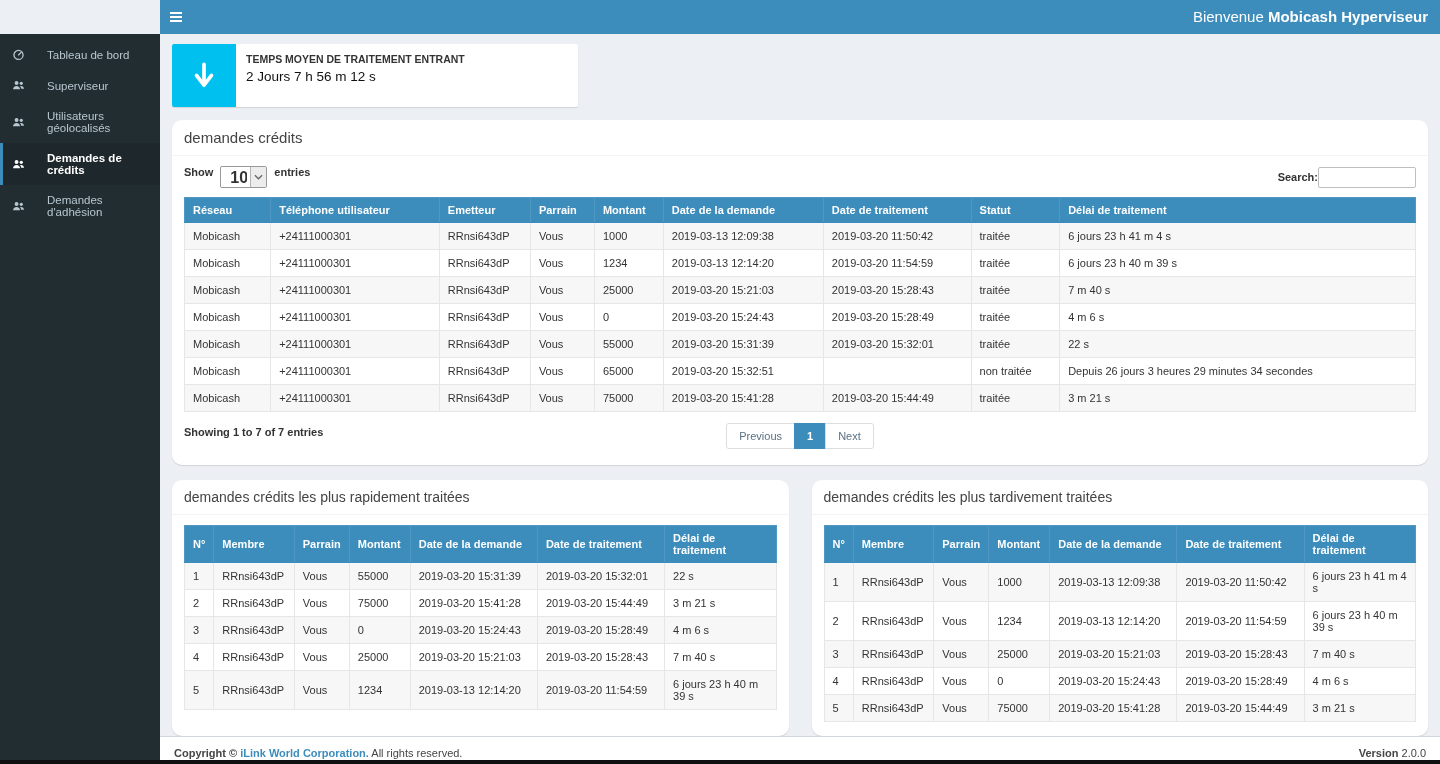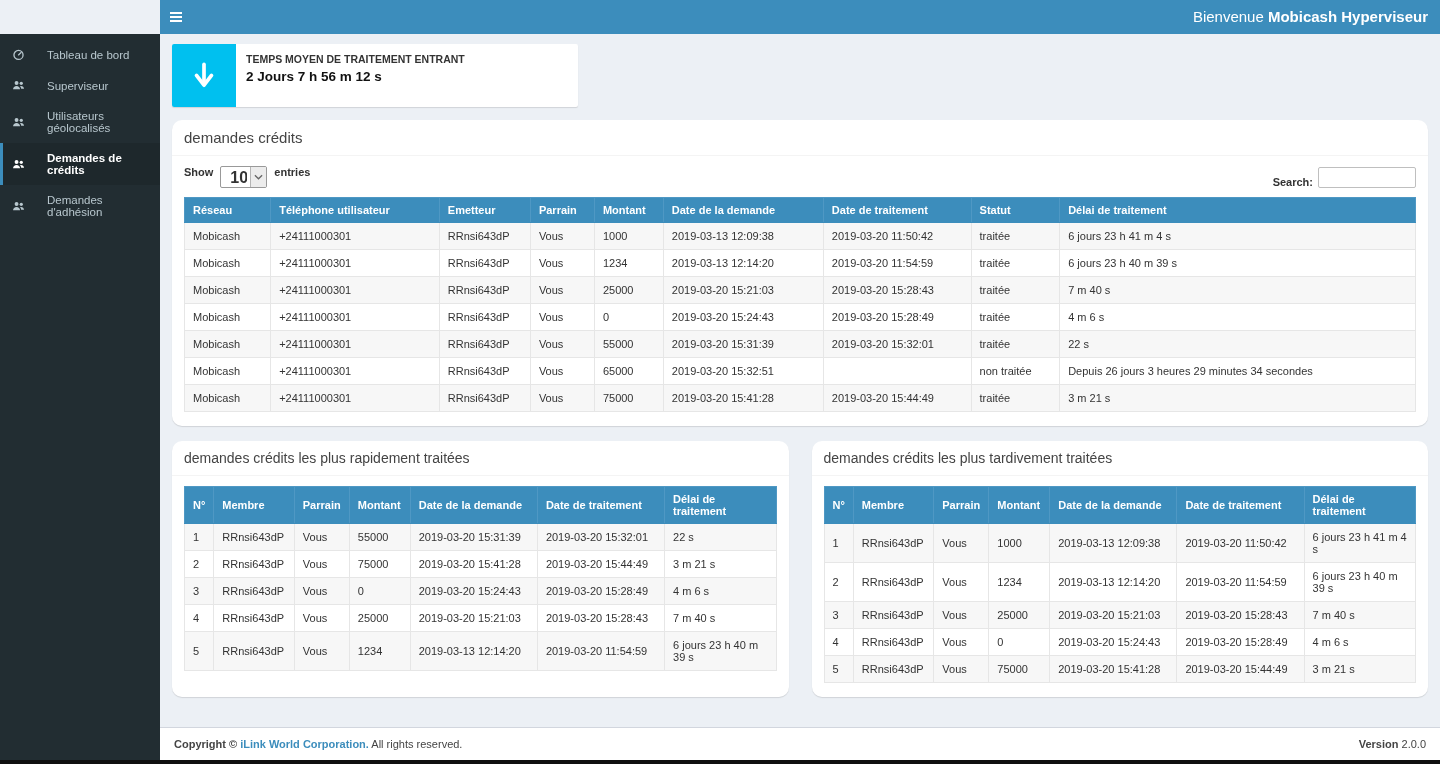--- a/index.html
+++ b/index.html
@@ -33,40 +33,40 @@
              display:flex; flex-direction:column; }
   .content-scroll { flex:1; padding:10px 12px 0 12px; }
 
   
   .info-box { width:406px; height:63px; background:#fff; border-radius:2px;
               box-shadow:0 1px 1px rgba(0,0,0,.12); display:flex; margin-bottom:13px; }
   .info-box-icon { width:64px; height:63px; background:#00c0ef; border-radius:2px 0 0 2px;
                    display:flex; align-items:center; justify-content:center; }
   .info-box-content { padding:9px 10px 0 10px; }
   .info-box-text { font-size:10.5px; font-weight:bold; color:#333; margin-bottom:4px; }
-  .info-box-number { font-size:13.5px; font-weight:bold; color:#111; }
+  .info-box-number { font-size:13.5px; font-weight:normal; color:#111; }
 
   
   .panel { background:#fff; border-radius:10px; box-shadow:0 1px 1px rgba(0,0,0,.12); margin-bottom:15px; }
   .panel-heading { padding:9px 12px; font-size:15px; color:#444; border-bottom:1px solid #f4f4f4; }
   .panel.small .panel-heading { font-size:14px; }
   .panel-body { padding:10px 12px 14px 12px; }
 
   
   .dt-controls { display:flex; justify-content:space-between; align-items:center; margin-bottom:9px;
                  font-size:11px; font-weight:bold; color:#333; }
   .show-group { display:flex; gap:7px; }
   .select-wrap { position:relative; display:inline-block; }
   select.page-size { appearance:none; -webkit-appearance:none; width:47px; height:22px; border:1px solid #999;
                      border-radius:2px; background:#fff; font-size:16px; font-weight:bold; color:#333;
                      padding:0 19px 0 9px; font-family:"Liberation Sans",sans-serif; }
   .select-caret { position:absolute; top:1px; right:1px; bottom:1px; width:16px; background:#ececec;
                   border-left:1px solid #b5b5b5; display:flex; align-items:center; justify-content:center;
                   pointer-events:none; border-radius:0 1px 1px 0; }
-  .search-group { display:flex; align-items:flex-end; gap:5px; }
+  .search-group { display:flex; align-items:center; }
   .search-group input { width:98px; height:21px; border:1px solid #bfbfbf; border-radius:2px; padding:0 5px;
                         font-size:11px; font-family:"Liberation Sans",sans-serif; }
 
   
   table.dt { width:100%; border-collapse:collapse; font-size:11px; color:#333; border:1px solid #ddd; }
   table.dt thead th { background:#3c8dbc; color:#fff; text-align:left; font-weight:bold;
                       padding:6px 8px; border:1px solid #4f98c4; border-bottom:1px solid #3c8dbc; cursor:pointer; }
   table.dt tbody td { padding:7px 8px; border:1px solid #e6e6e6; }
   table.dt tbody tr:nth-child(odd) { background:#f7f7f7; }
   table.dt tbody tr:nth-child(even) { background:#fff; }
@@ -305,20 +305,28 @@
                   <td>Vous</td>
                   <td>75000</td>
                   <td>2019-03-20 15:41:28</td>
                   <td>2019-03-20 15:44:49</td>
                   <td>traitée</td>
                   <td>3 m 21 s</td>
                 </tr>
               </tbody>
             </table>
 
+          <div class="dt-footer">
+            <div class="dt-info">Showing 1 to 7 of 7 entries</div>
+            <div class="pagination">
+              <button class="page-btn prev">Previous</button>
+              <button class="page-btn active">1</button>
+              <button class="page-btn next">Next</button>
+            </div>
+          </div>
         </div>
       </section>
 
       <div class="bottom-row">
         <section class="panel small">
           <div class="panel-heading">demandes crédits les plus rapidement traitées</div>
           <div class="panel-body">
             <table class="dt mini-table">
                 <thead>
                   <tr>

